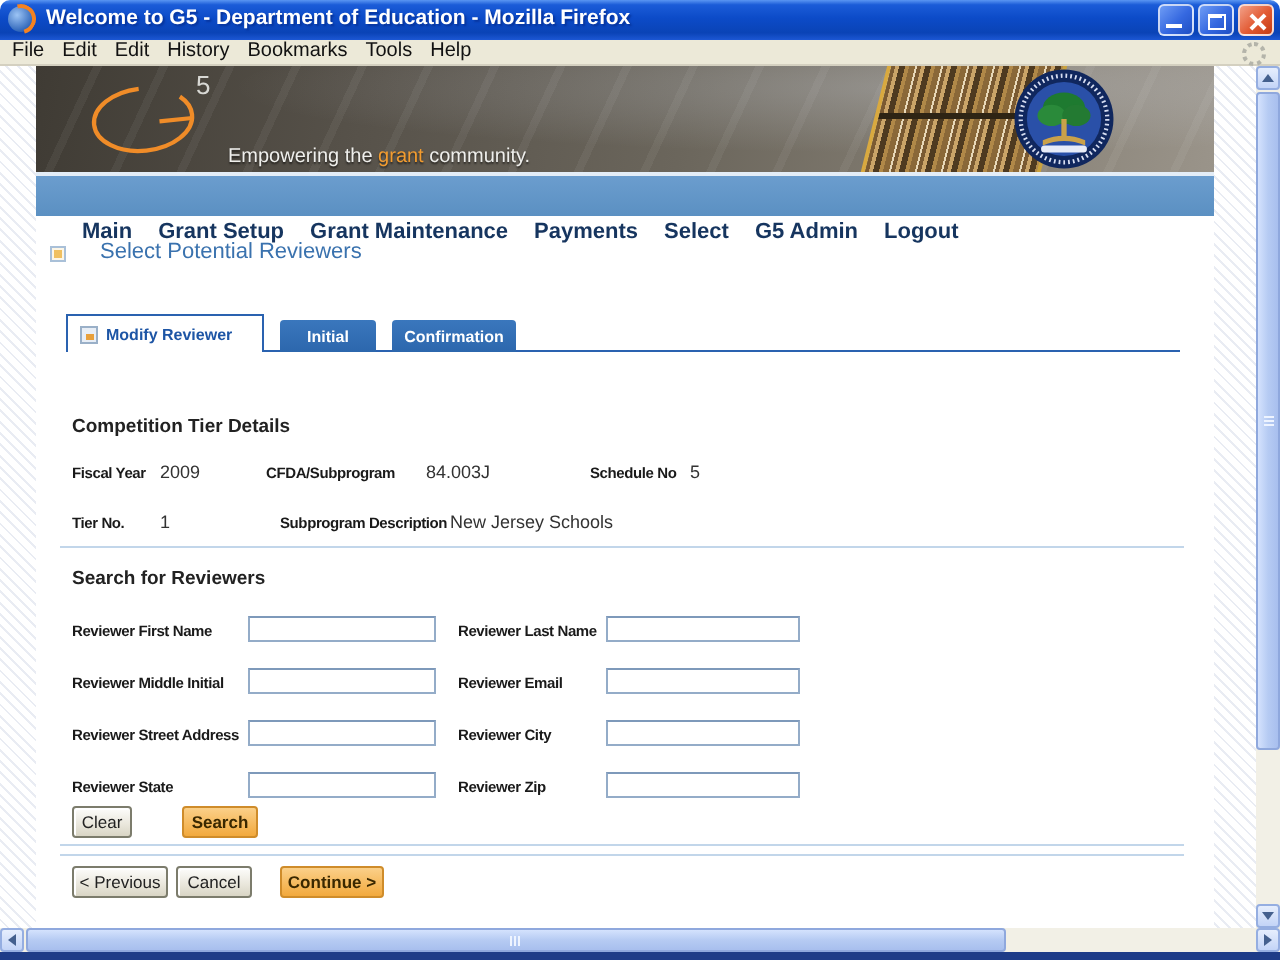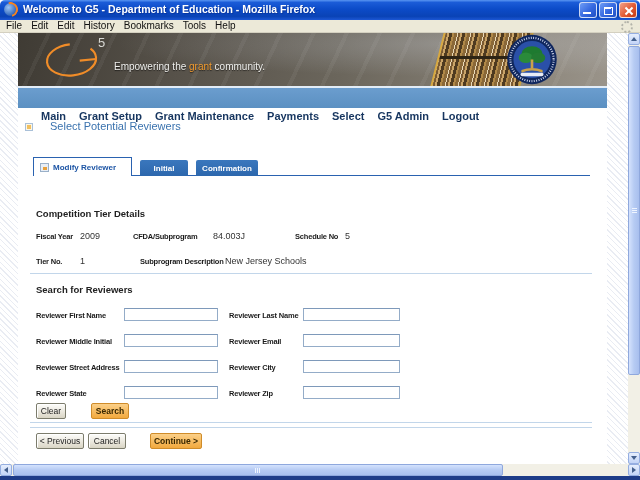--- a/index.html
+++ b/index.html
@@ -40,21 +40,21 @@
   .content{position:absolute;left:18px;top:0;width:589px;height:431px;background:#fff;}
 
   
   .banner{position:absolute;left:0;top:0;width:589px;height:53px;overflow:hidden;
     background:linear-gradient(100deg,#3f3b34 0%,#57524a 28%,#6b665c 55%,#837d72 78%,#9a948a 100%);}
   .banner::before{content:"";position:absolute;inset:0;
     background:radial-gradient(ellipse at 75% 20%, rgba(210,215,225,.28), transparent 55%),
                repeating-linear-gradient(115deg, transparent 0 26px, rgba(255,255,255,.05) 26px 30px);}
   .logo-g{position:absolute;left:24px;top:3px;}
   .logo-5{position:absolute;left:80px;top:2px;color:#d8d8d4;font-size:13px;letter-spacing:1px;}
-  .tagline{position:absolute;left:96px;top:28px;color:#efefec;font-size:10px;white-space:nowrap;
+  .tagline{position:absolute;left:96px;top:40px;color:#efefec;font-size:10px;white-space:nowrap;
     text-shadow:0 1px 1px rgba(0,0,0,.6);}
   .tagline .hl{color:#f39c2f;font-style:normal;}
   .bookshelf{position:absolute;left:419px;top:0;width:86px;height:53px;transform:skewX(-14deg);
     border-left:2px solid #d9a93f;border-right:2px solid #caa23d;
     background:
       linear-gradient(180deg,transparent 0 44%,#2e2414 44% 50%,transparent 50%),
       repeating-linear-gradient(90deg,#7a5a32 0 2px,#caa468 2px 4px,#4e3a20 4px 7px,#b08848 7px 9px,#8a6838 9px 12px,#e8d8b8 12px 13px);}
   .seal{position:absolute;left:487px;top:0;}
   .banner-edge{position:absolute;left:0;top:53px;width:589px;height:2px;background:#e3edf7;}
 
@@ -255,21 +255,21 @@
       </div>
 
       <div class="btn btn-gray" style="left:18px;top:370px;width:30px">Clear</div>
       <div class="btn btn-orange" style="left:73px;top:370px;width:38px">Search</div>
 
       <div class="divider" style="top:389px"></div>
       <div class="divider" style="top:394px"></div>
 
       <div class="btn btn-gray" style="left:18px;top:400px;width:48px">&lt; Previous</div>
       <div class="btn btn-gray" style="left:70px;top:400px;width:38px">Cancel</div>
-      <div class="btn btn-orange" style="left:132px;top:400px;width:52px">Continue &gt;</div>
+      <div class="btn btn-orange" style="left:122px;top:400px;width:52px">Continue &gt;</div>
     </div>
 
     <div class="vsb">
       <div class="sb-btn" style="left:0;top:0">
           <span class="tri tri-up"></span>
         </div>
       <div class="vthumb"></div>
       <div class="sb-btn" style="left:0;top:419px">
           <span class="tri tri-down"></span>
         </div>

